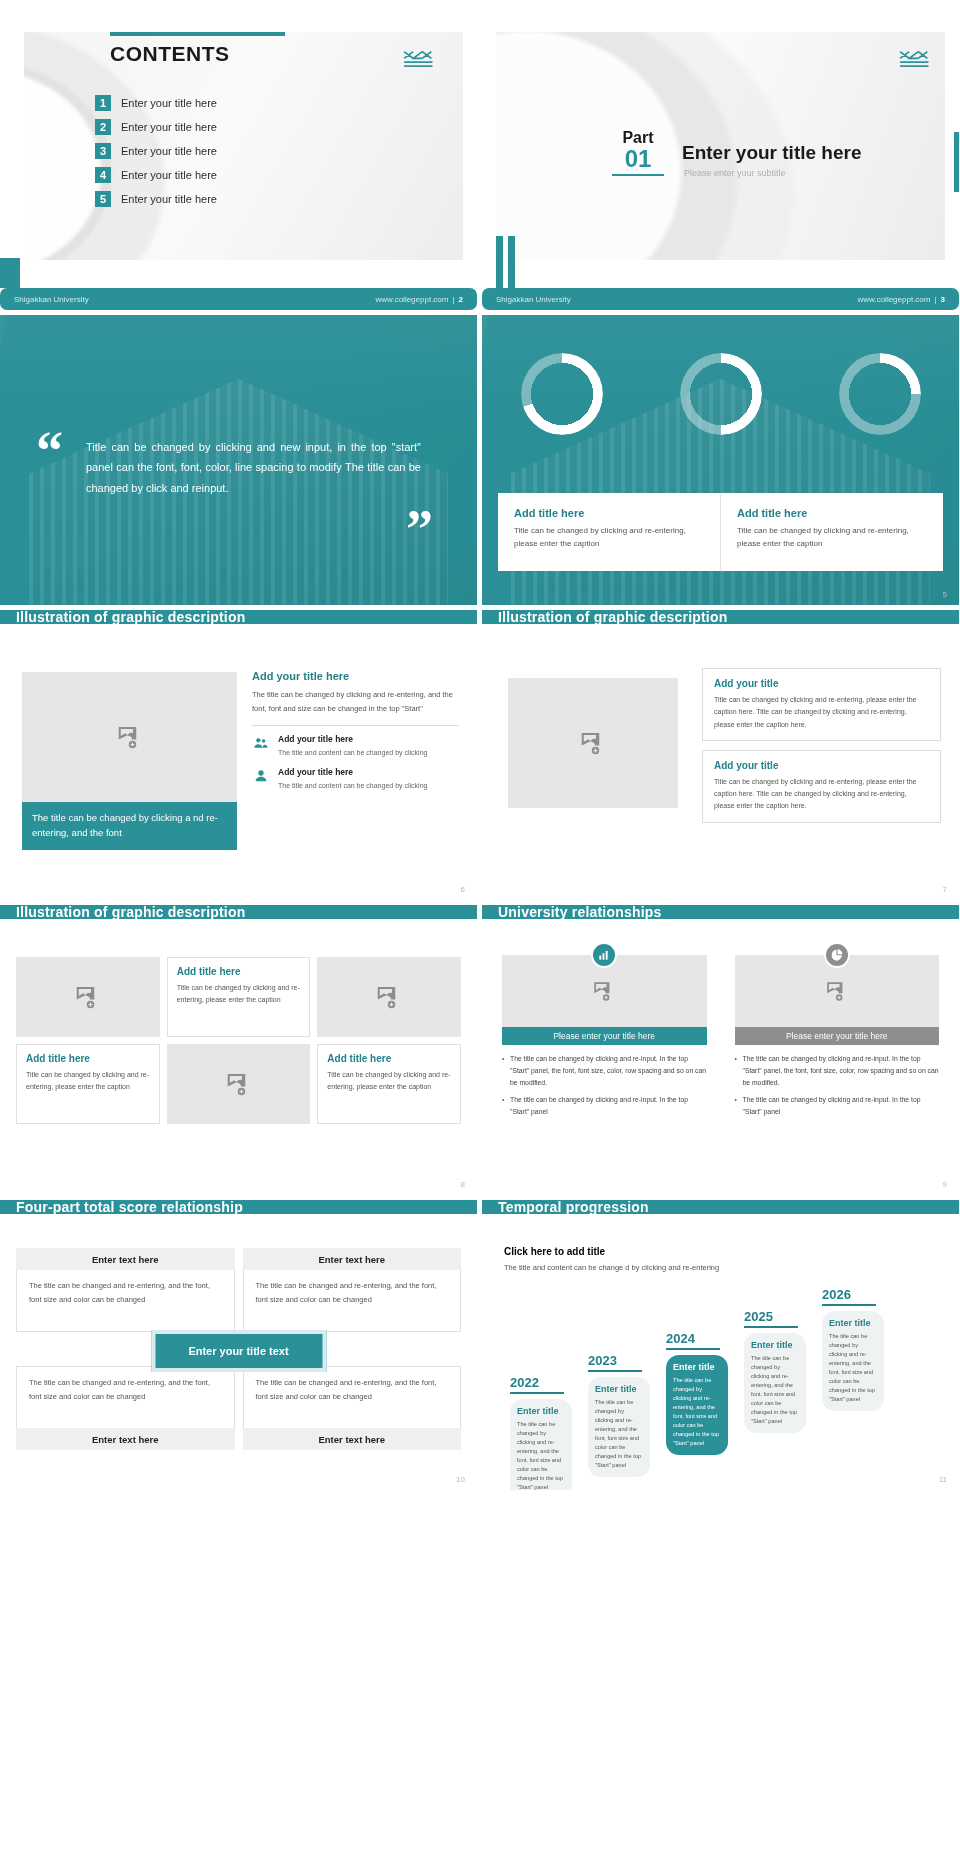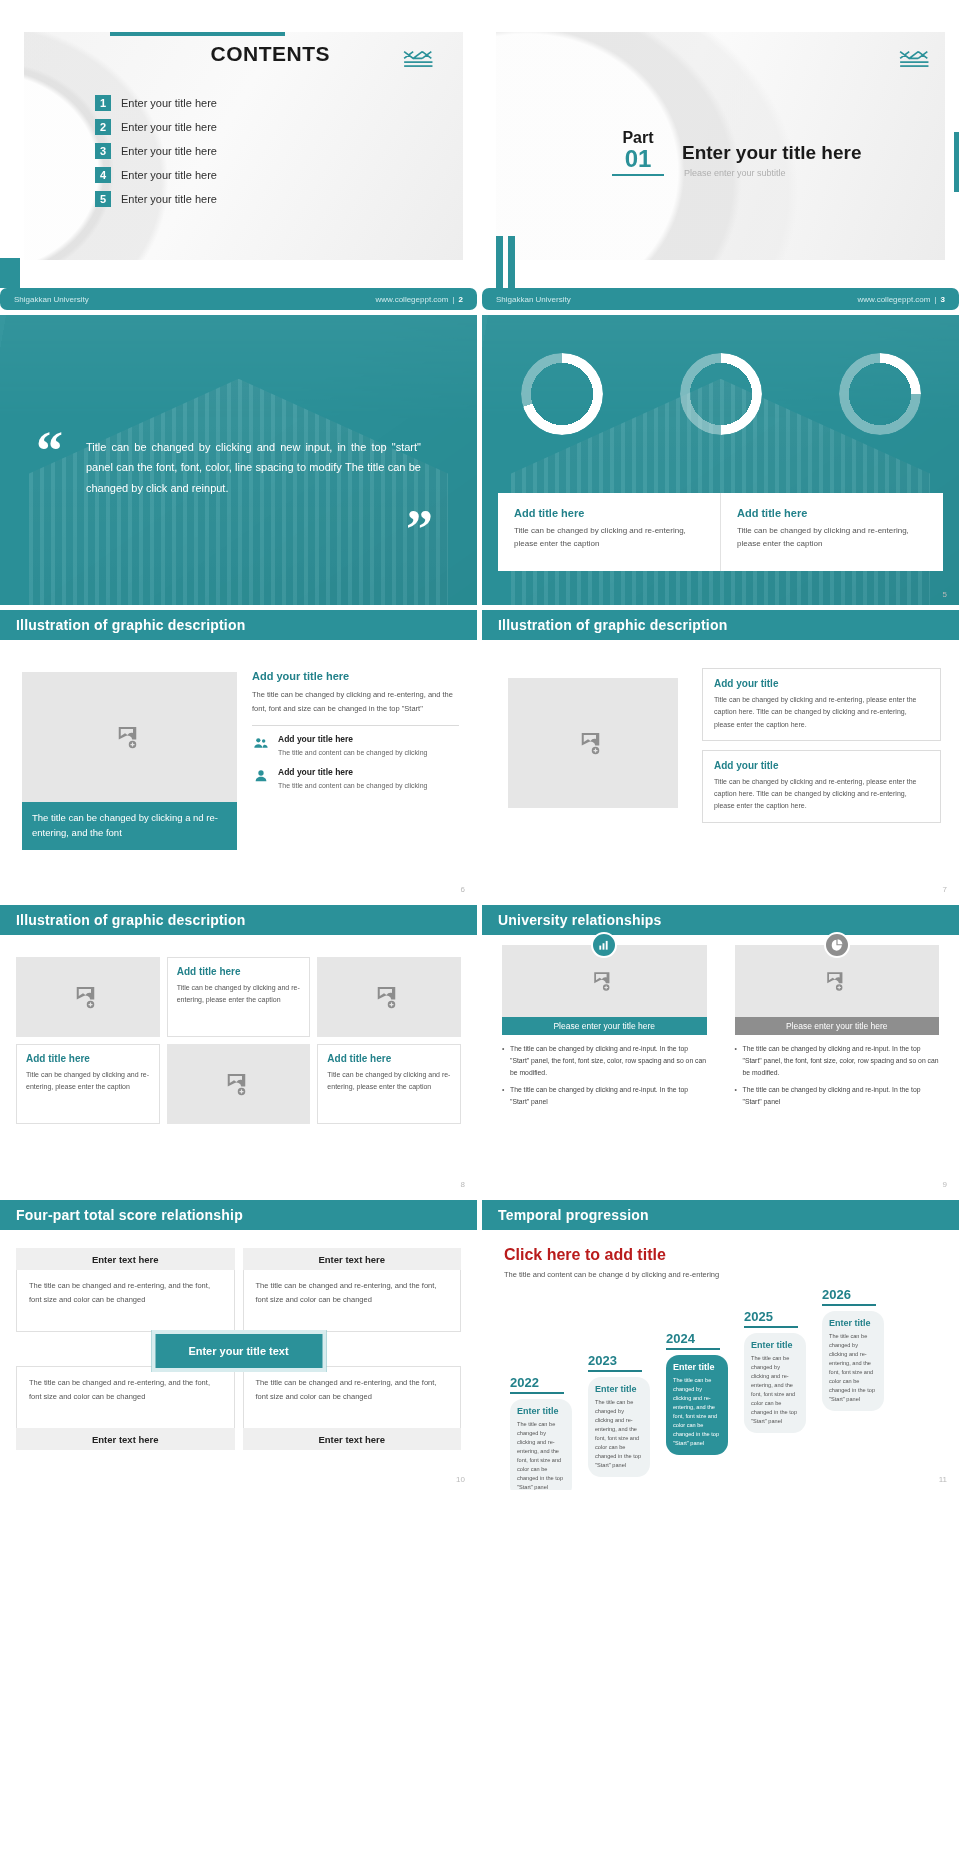--- a/index.html
+++ b/index.html
@@ -26,41 +26,41 @@
     padding: 0 14px; justify-content: space-between; border-radius: 7px;
   }
   .footer-bar .right { display: flex; gap: 4px; }
   .footer-bar .pg { color: #fff; font-weight: bold; }
   .pagenum-light {
     position: absolute; right: 12px; bottom: 6px;
     font-size: 8px; color: #b9b9b9;
   }
 
   .headbar {
-    position: absolute; left: 0; right: 0; top: 0; height: 30px;
+    position: absolute; left: 0; right: 0; top: 0; height: 14px;
     background: #2b9199; color: #fff;
     display: flex; align-items: center; padding: 0 16px;
     font-size: 14px; font-weight: bold; letter-spacing: .2px;
   }
 
   
   .s2-card {
     position: absolute; left: 24px; top: 12px; right: 14px; bottom: 50px;
     background: linear-gradient(120deg,#f4f4f4 0%,#fafafa 45%,#ededed 100%);
   }
   .s2-card::before{
     content:""; position:absolute; inset:0;
     background:
       radial-gradient(ellipse 300px 260px at -40px 140px, rgba(255,255,255,.95) 38%, rgba(255,255,255,0) 40%),
       radial-gradient(ellipse 240px 220px at -30px 140px, rgba(224,224,224,.8) 48%, rgba(255,255,255,0) 50%),
       radial-gradient(ellipse 360px 300px at -50px 150px, rgba(231,231,231,.7) 52%, rgba(255,255,255,0) 54%);
   }
   .s2-topbar{ position:absolute; left:110px; top:12px; width:175px; height:4px; background:#2b9199; }
   .s2-title{
-    position:absolute; left:110px; top:22px; width:220px; text-align:right;
+    position:absolute; left:110px; top:22px; width:220px; text-align:left;
     font-size:21px; font-weight:bold; letter-spacing:.5px; color:#1a1a1a;
   }
   .s2-list{ position:absolute; left:95px; top:75px; }
   .s2-item{ display:flex; align-items:center; margin-bottom:8px; }
   .s2-num{
     width:16px;height:16px;background:#2b9199;color:#fff;
     font-size:11px;font-weight:bold;display:flex;align-items:center;justify-content:center;
     margin-right:10px; flex:0 0 16px;
   }
   .s2-text{ font-size:11px; color:#2e2e2e; }
@@ -166,21 +166,21 @@
 
   
   .s8{ position:absolute; left:16px; right:16px; top:52px; display:flex; gap:7px; }
   .s8 .col{ flex:1; display:flex; flex-direction:column; gap:7px; }
   .s8 .ph{ height:80px; }
   .s8 .txt{ border:1px solid #e0e0e0; padding:8px 9px; height:80px; }
   .s8 .txt h4{ color:#22818a; font-size:10px; margin-bottom:5px; }
   .s8 .txt p{ font-size:7px; color:#555; line-height:1.7; }
 
   
-  .s9{ position:absolute; left:20px; right:20px; top:40px; display:flex; gap:28px; }
+  .s9{ position:absolute; left:20px; right:20px; top:50px; display:flex; gap:28px; }
   .s9 .col{ flex:1; }
   .s9 .ph{ height:72px; position:relative; }
   .s9 .badge{
     position:absolute; left:50%; top:-13px; transform:translateX(-50%);
     width:26px;height:26px;border-radius:50%;background:#2b9199;border:2px solid #fff;
     display:flex;align-items:center;justify-content:center;
   }
   .s9 .badge.grey{ background:#8e8e8e; }
   .s9 .badge svg{ width:14px;height:14px;fill:#fff; }
   .s9 .bar{ height:18px; background:#2b9199; color:#fff; font-size:8.5px;
@@ -200,21 +200,21 @@
   .s10 .bd.rev{ border:1px solid #e0e0e0; border-bottom:none; }
   .s10 .center{
     position:absolute; left:50%; top:50%; transform:translate(-50%,-50%);
     width:175px; height:42px; background:#2b9199; border:4px solid #d8ecee;
     display:flex; align-items:center; justify-content:center;
     color:#fff; font-size:11px; font-weight:bold;
   }
 
   
   .s11-h{ position:absolute; left:22px; top:46px; }
-  .s11-h h3{ color:#b91c1c; font-size:16px; font-weight:bold; margin-bottom:5px; }
+  .s11-h h3{ color:#000000; font-size:10px; font-weight:bold; margin-bottom:5px; }
   .s11-h p{ font-size:7.5px; color:#555; line-height:1.7; }
   .s11-steps{ position:absolute; left:18px; right:14px; bottom:26px; height:185px; }
   .s11-step{ position:absolute; width:62px; }
   .s11-step .yr{ font-size:13px; font-weight:bold; color:#22818a; margin-bottom:2px; }
   .s11-step .ln{ height:2px; background:#22818a; width:54px; margin-bottom:5px; }
   .s11-step .bx{ background:#eef2f3; padding:7px 7px;border-radius:13px; }
   .s11-step .bx h5{ font-size:9px; color:#22818a; font-weight:bold; margin-bottom:4px; }
   .s11-step .bx p{ font-size:5.6px; color:#555; line-height:1.6; }
   .s11-step.active .bx{ background:#2b9199; }
   .s11-step.active .bx h5, .s11-step.active .bx p{ color:#fff; }

